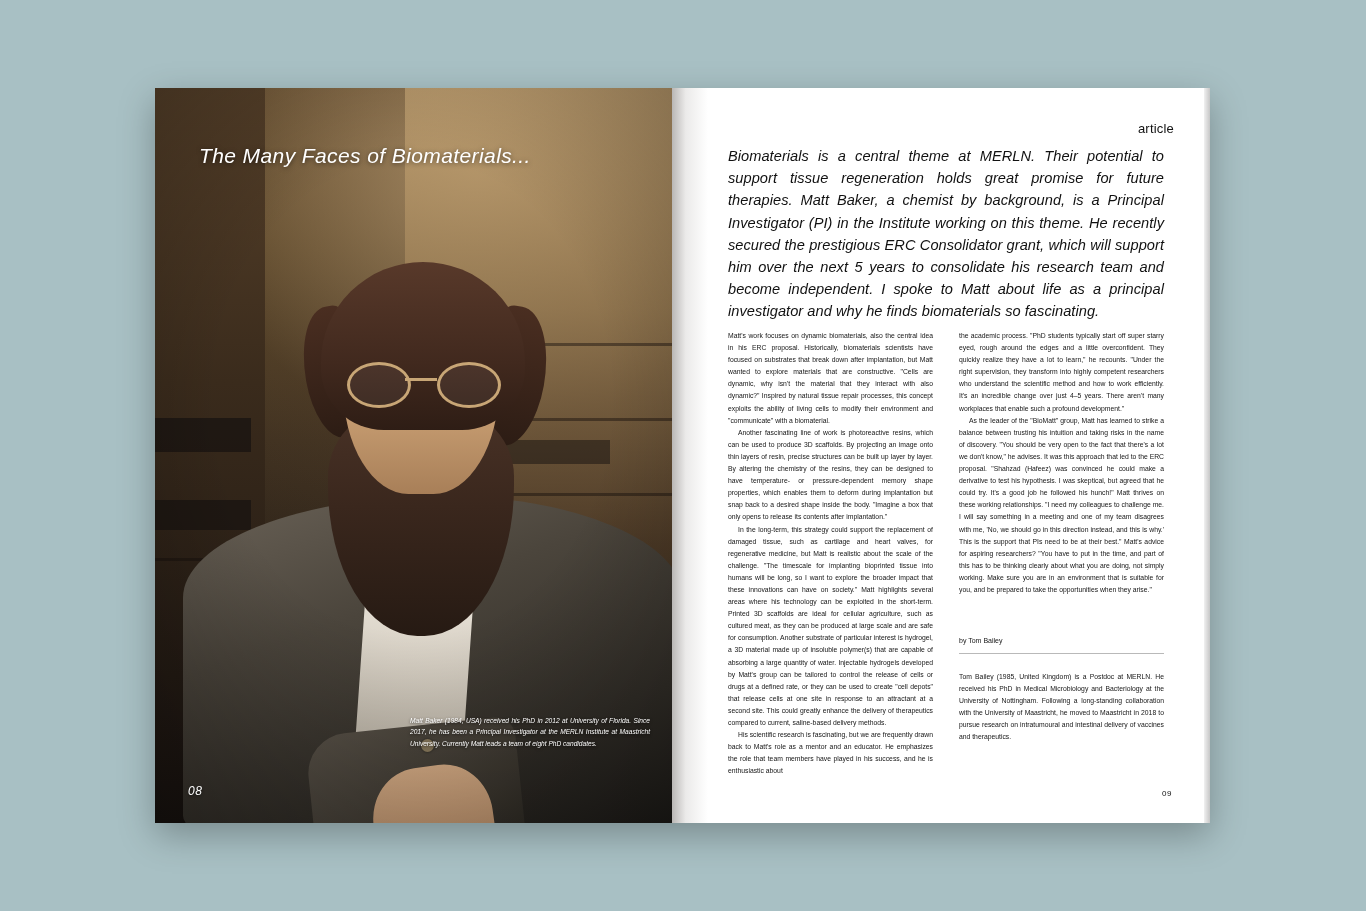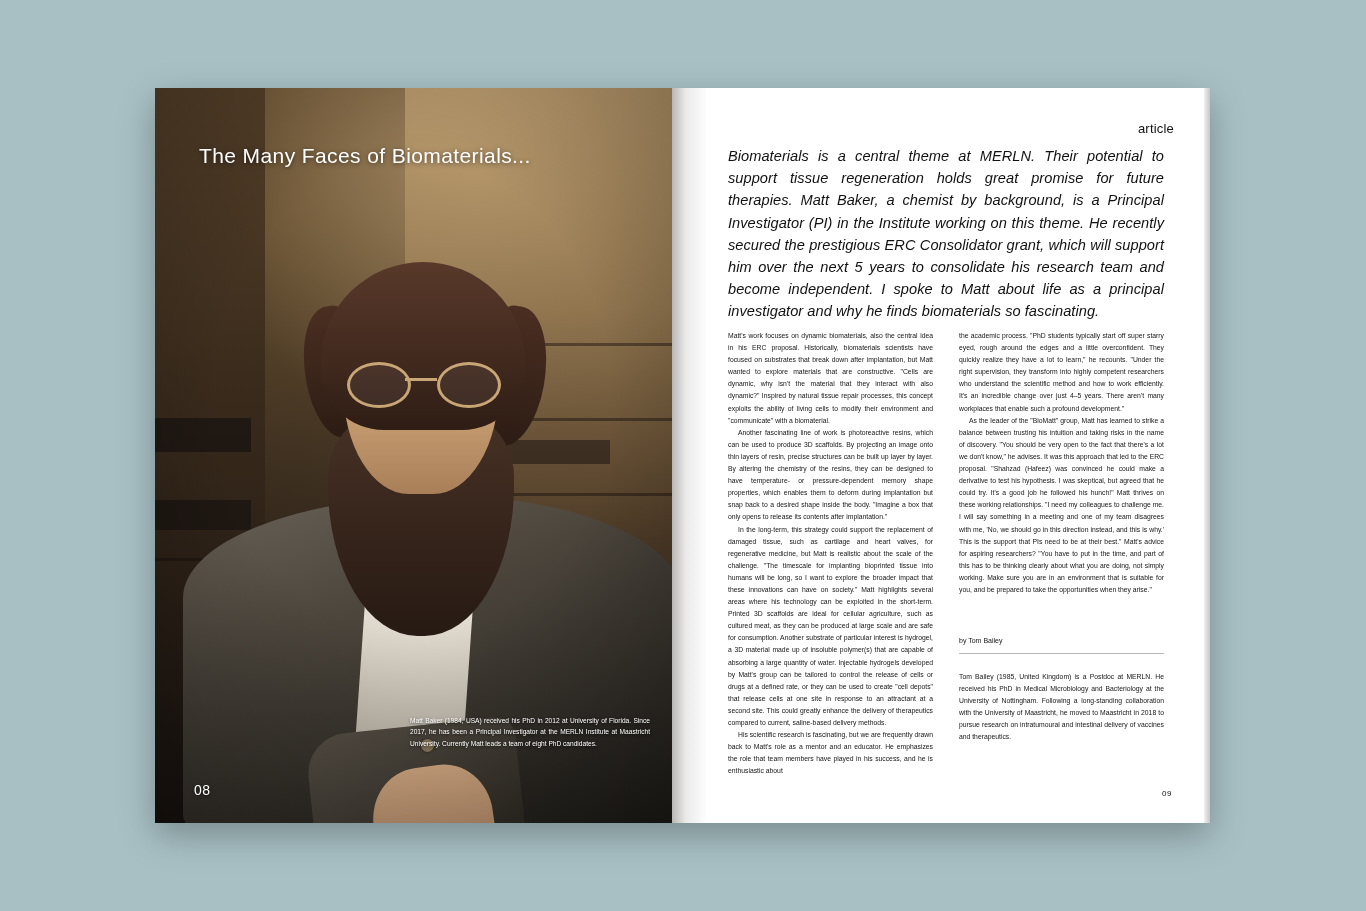--- a/index.html
+++ b/index.html
@@ -24,20 +24,21 @@
     box-shadow: 0 12px 34px rgba(0,0,0,0.28);
   }
 
   
   .page-left {
     position: relative;
     width: 517px;
     height: 735px;
     overflow: hidden;
     background: #4c1d95;
+    font-style: italic;
   }
   .photo-bg {
     position: absolute;
     inset: 0;
     background:
       radial-gradient(ellipse 120% 80% at 62% 12%, rgba(214,183,140,0.55) 0%, rgba(120,92,62,0.15) 45%, rgba(0,0,0,0) 70%),
       linear-gradient(180deg, #6d5433 0%, #584427 22%, #3d2f1f 48%, #241c16 78%, #140f0c 100%);
   }
   .bg-panel-1 {
     position: absolute;
@@ -228,24 +229,24 @@
     top: 627px;
     width: 240px;
     color: #ffffff;
     font-size: 6.6px;
     line-height: 1.72;
     text-align: justify;
     text-shadow: 0 1px 3px rgba(0,0,0,0.7);
   }
   .folio-left {
     position: absolute;
-    left: 39px;
+    left: 33px;
     bottom: 25px;
     color: #ffffff;
-    font-size: 14px;
+    font-size: 12px;
     letter-spacing: 0.5px;
     text-shadow: 0 1px 3px rgba(0,0,0,0.6);
   }
 
   
   .page-right {
     position: relative;
     width: 538px;
     height: 735px;
     background: #ffffff;

